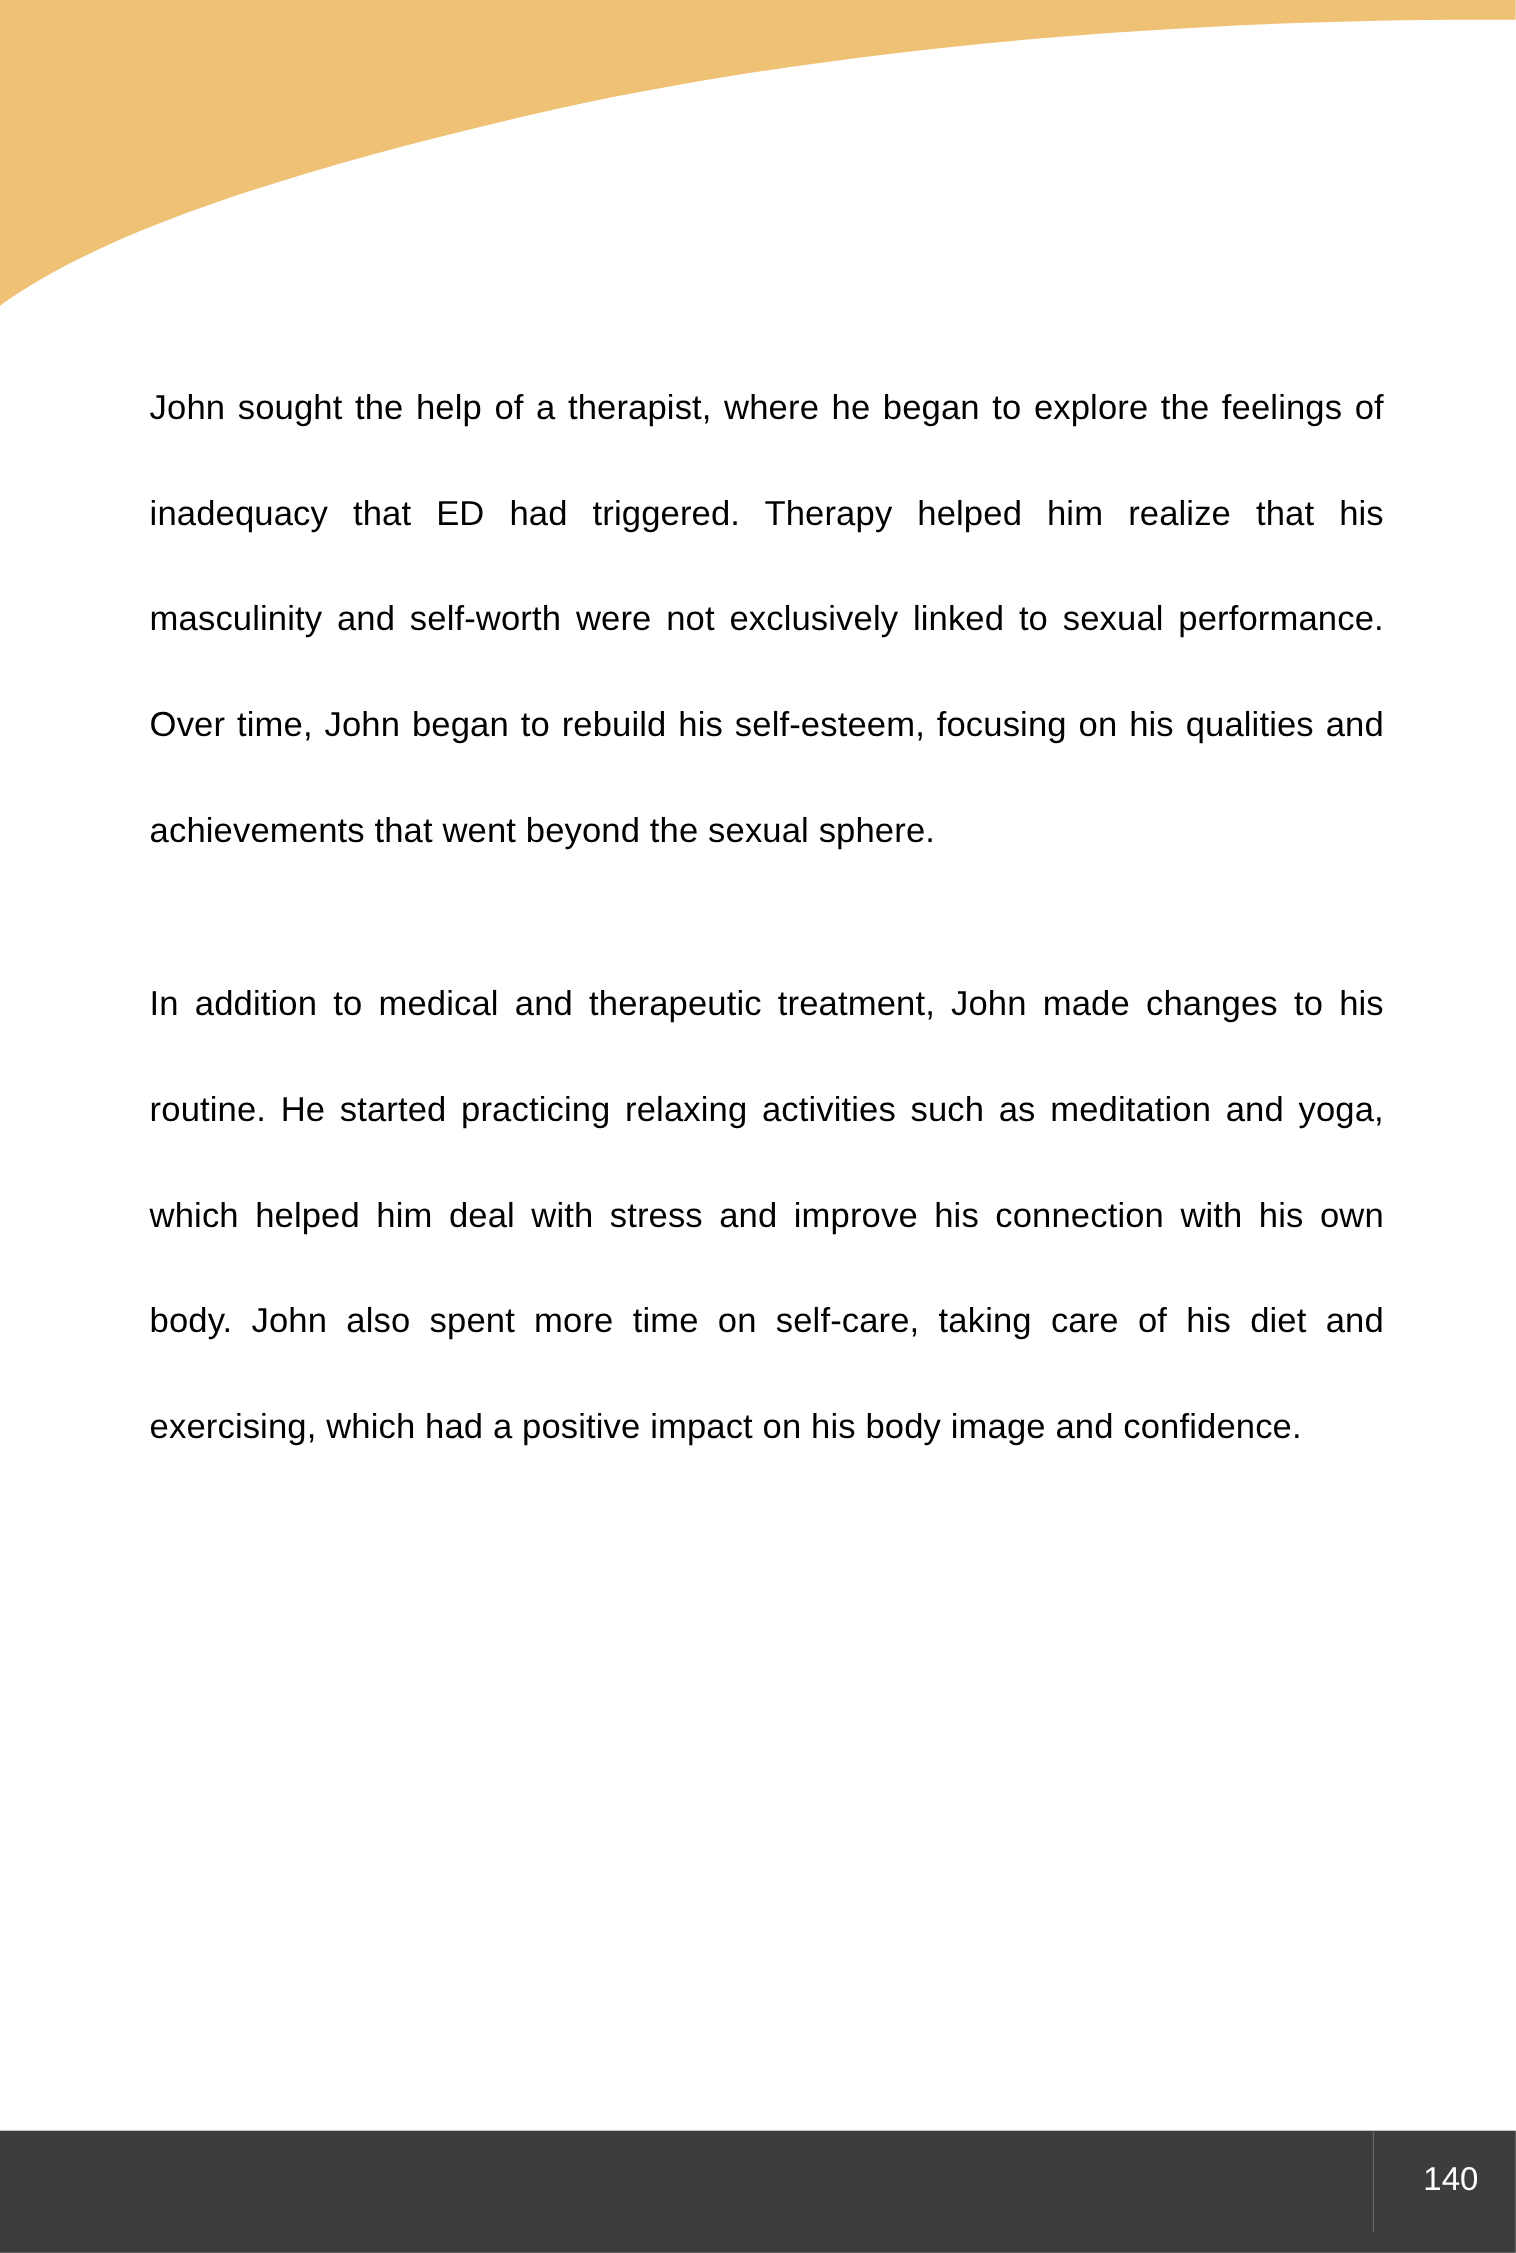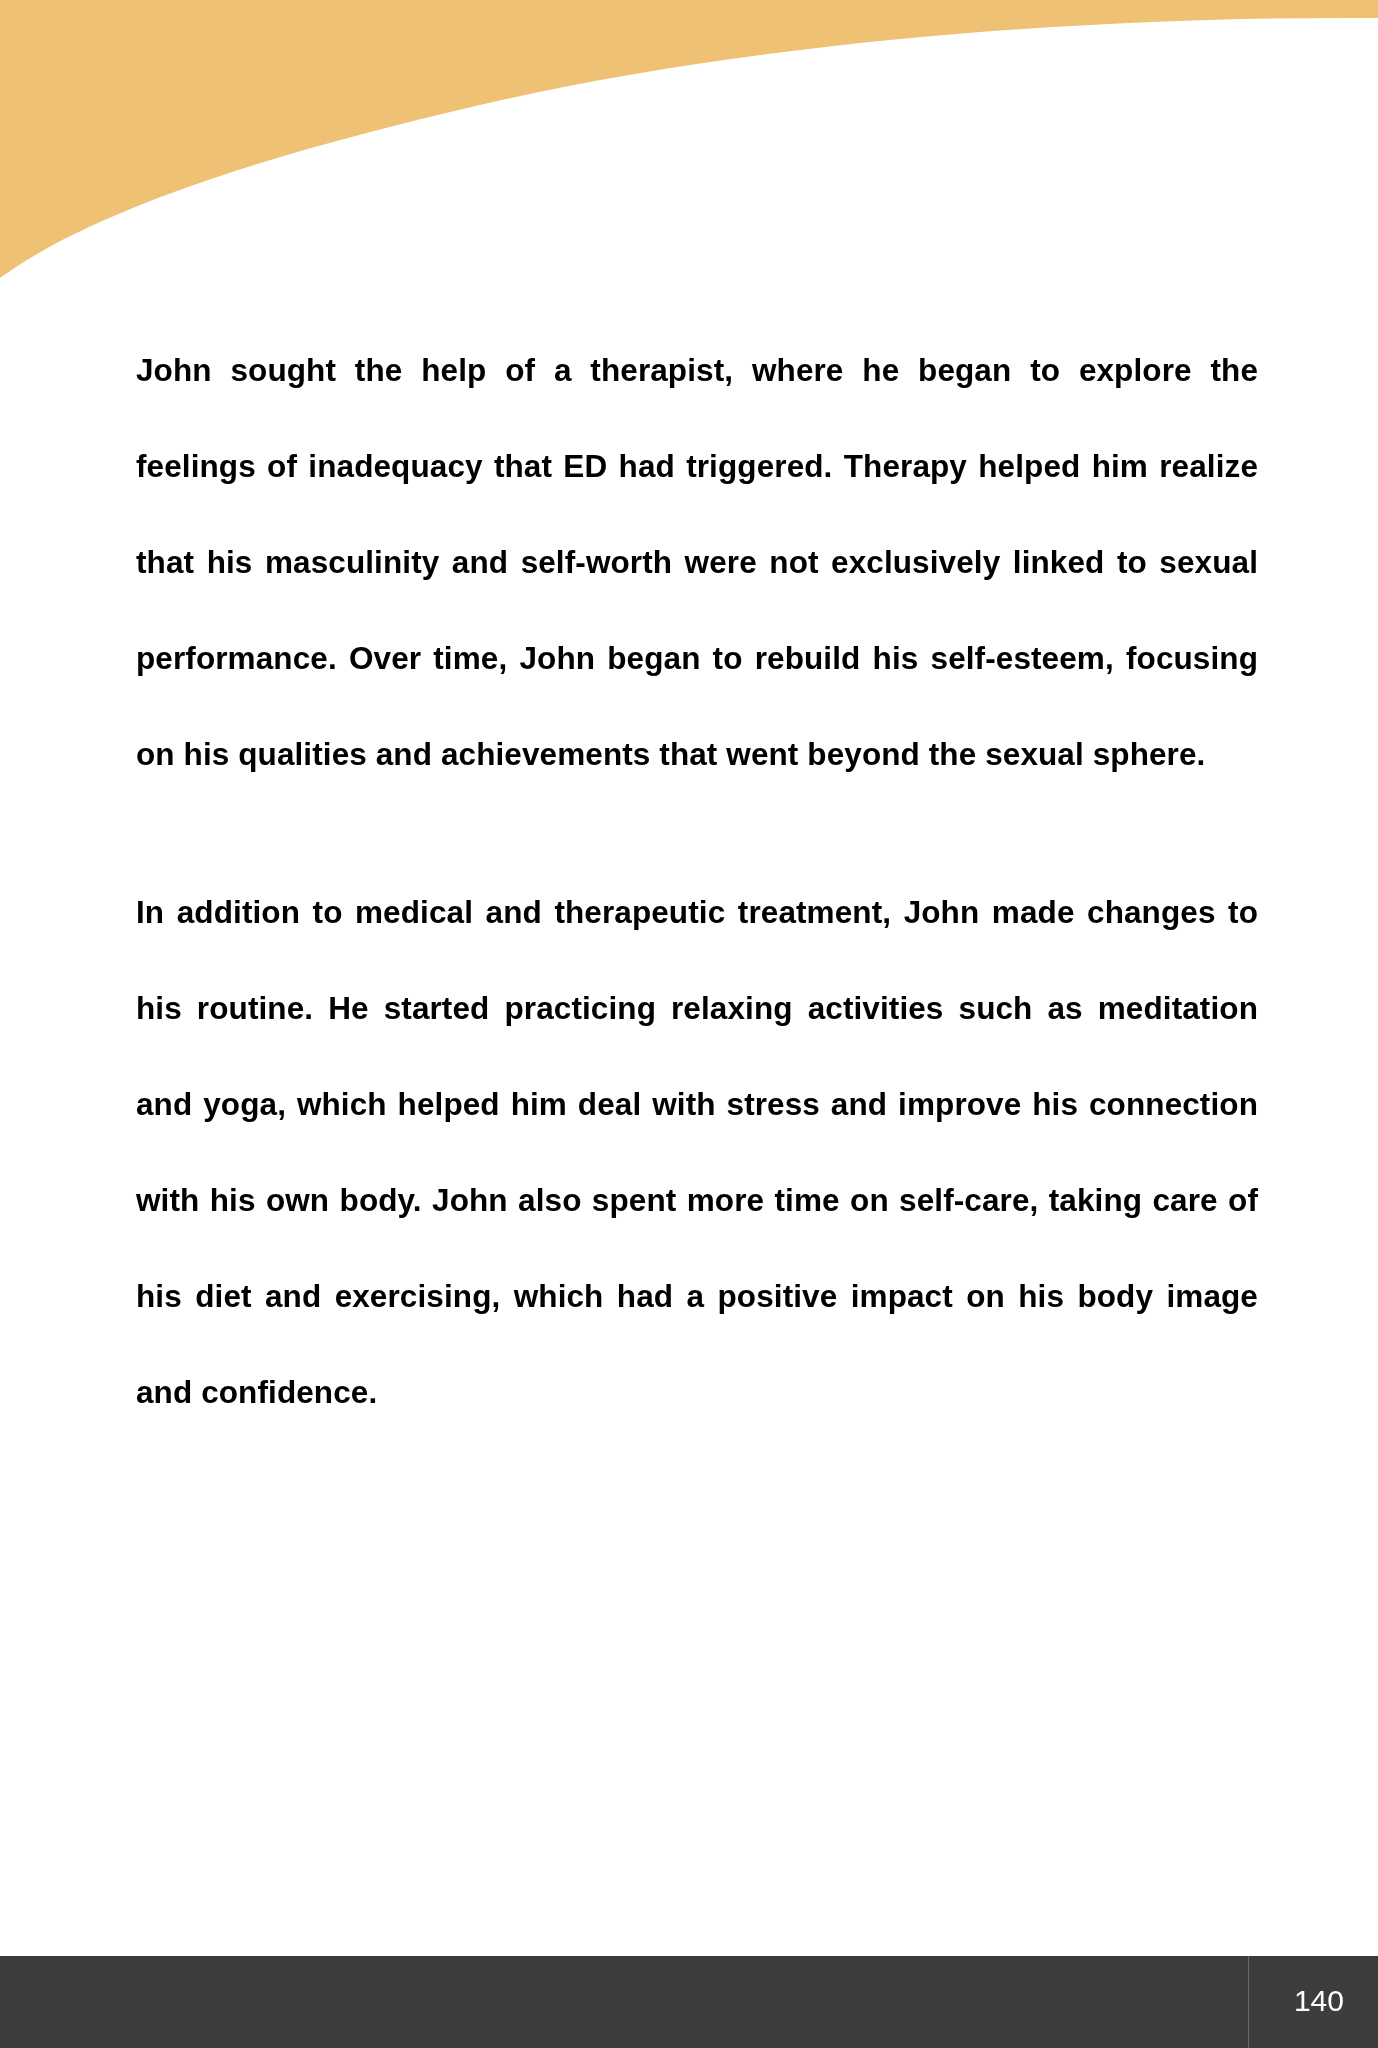--- a/index.html
+++ b/index.html
@@ -35,42 +35,41 @@
     top: 0;
     left: 0;
     width: 1378px;
     height: 2048px;
   }
   .content {
     position: absolute;
     left: 136px;
     top: 322px;
     width: 1122px;
-    font-weight: bold;
   }
   .para {
     margin: 0 0 62px 0;
     font-size: 31.5px;
     line-height: 96px;
     color: #000000;
     text-align: justify;
     text-justify: inter-word;
     letter-spacing: 0.1px;
   }
   .para:last-child {
     margin-bottom: 0;
   }
 
   
   .footer-bar {
     position: absolute;
     left: 0;
     bottom: 0;
     width: 1378px;
-    height: 92px;
+    height: 111px;
     background: #3d3d3d;
   }
   .footer-divider {
     position: absolute;
     left: 1248px;
     top: 0;
     width: 1px;
     height: 92px;
     background: #6a6a6a;
   }

